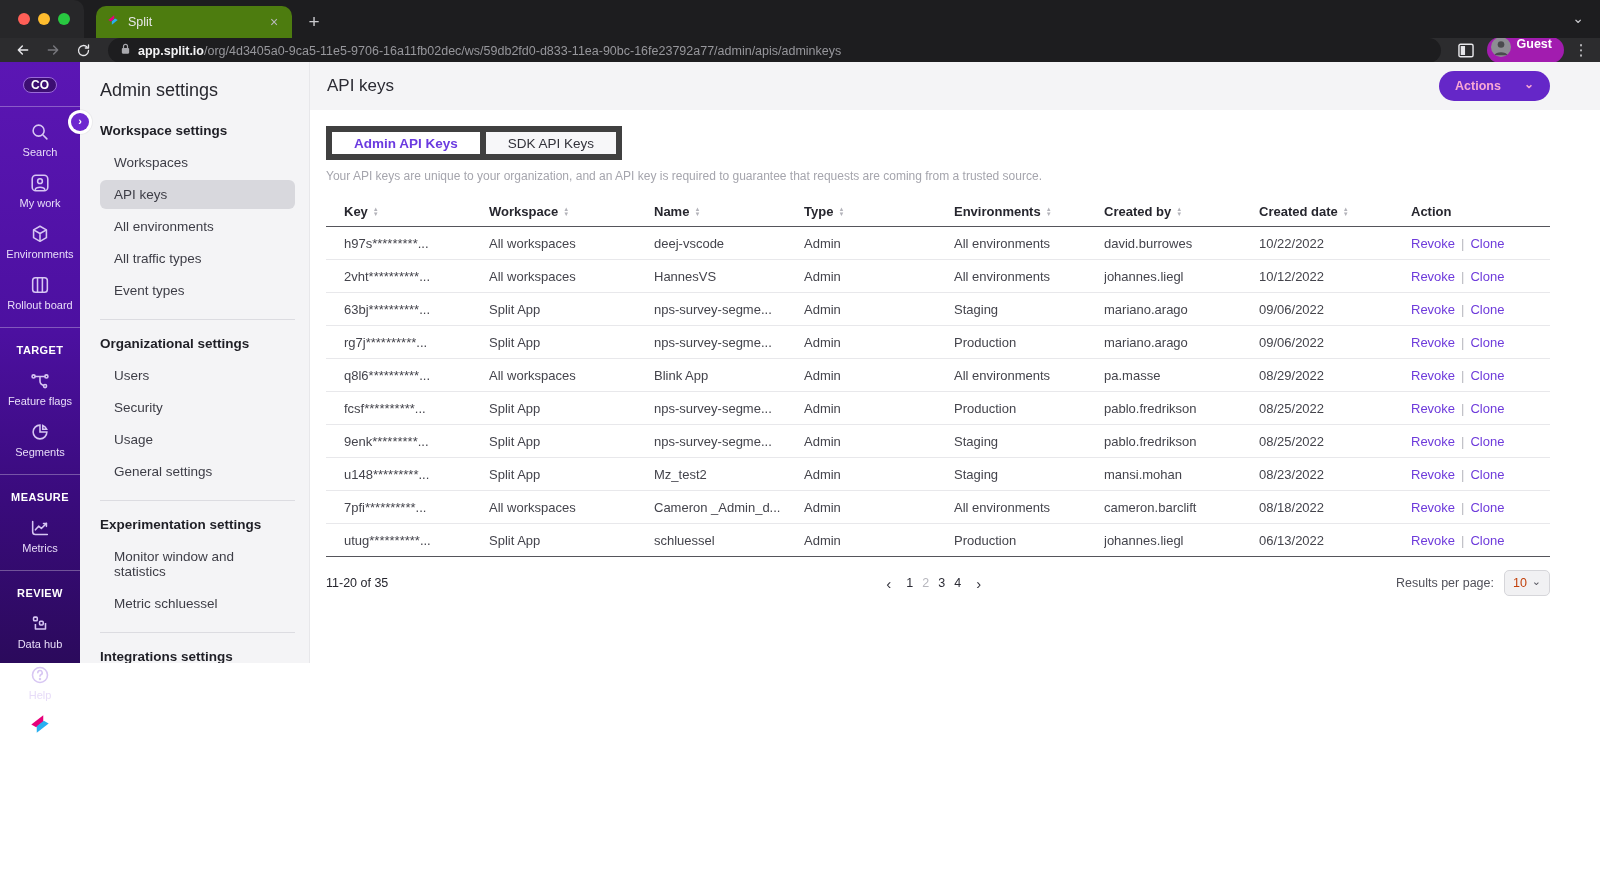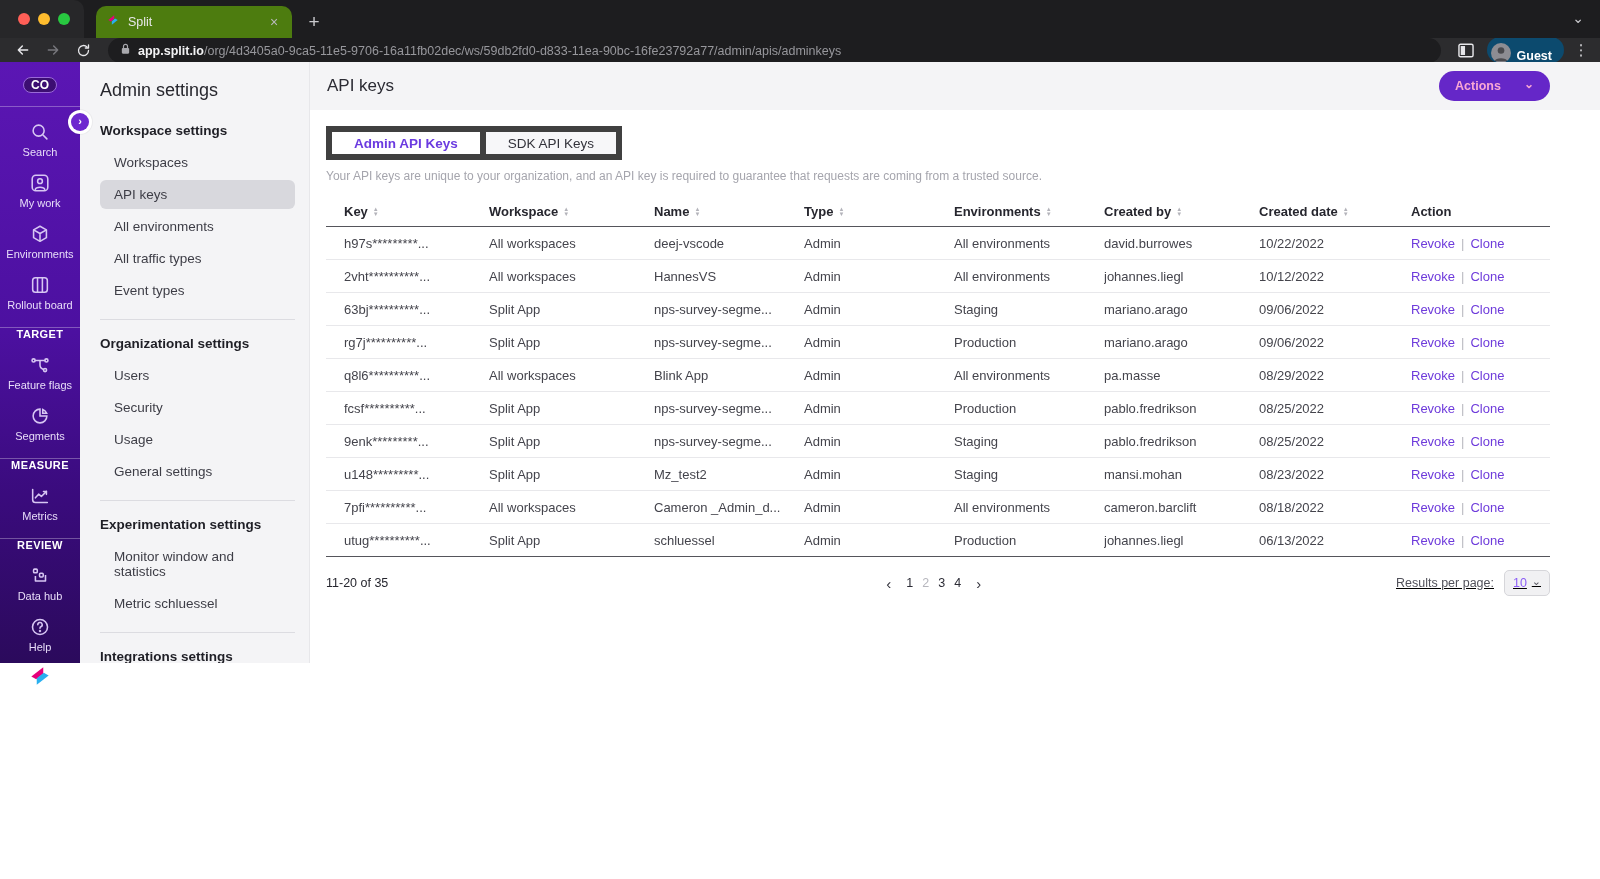--- a/index.html
+++ b/index.html
@@ -17,36 +17,36 @@
   .newtab { width:28px; height:28px; margin:0 0 2px 8px; color:#c9c9cd; font-size:19px; line-height:28px; text-align:center; border-radius:6px; }
   .newtab::before{content:"+";}
   .strip-chev { position:absolute; right:16px; top:10px; color:#c9c9cd; font-size:14px; }
   .strip-chev::before{content:"⌄";}
 
   .toolbar { height:24px; background:#2c2c2e; display:flex; align-items:center; padding:12px 10px; gap:4px; }
   .navbtn { width:26px; height:26px; display:flex; align-items:center; justify-content:center; border-radius:6px; }
   .urlbar { flex:1; height:25px; margin:0 8px; background:#1d1d1f; border-radius:13px; display:flex; align-items:center; padding:0 12px; gap:7px; overflow:hidden; white-space:nowrap; }
   .url-host { color:#f2f2f4; font-size:12.5px; font-weight:bold; }
   .url-path { color:#97979c; font-size:12.5px; }
-  .guest-pill { height:26px; background:#0c4a6e; border-radius:13px; display:flex; align-items:flex-end; gap:6px; padding:0 12px 0 4px; margin:0 4px; }
+  .guest-pill { height:26px; background:#a21caf; border-radius:13px; display:flex; align-items:flex-start; gap:6px; padding:0 12px 0 4px; margin:0 4px; }
   .guest-label { color:#fff; font-size:12.5px; font-weight:bold; }
   .avatar { width:20px; height:20px; border-radius:50%; background:#8d8d93; display:flex; align-items:center; justify-content:center; overflow:hidden; }
   .kebab { width:18px; height:26px; color:#d2d2d6; font-size:15px; text-align:center; line-height:26px; letter-spacing:0; }
   .kebab::before{content:"⋮";}
 
   
   .app { display:flex; height:601px; position:relative; }
 
   
   .rail { width:80px; background:linear-gradient(180deg,#5b16b4 0%,#4c10a0 45%,#3a0b7d 72%,#2b0a5c 100%); display:flex; flex-direction:column; align-items:center; color:#dcccf6; flex-shrink:0; }
   .org-badge { width:34px; height:34px; margin-top:15px; background:#3c0e72; border:1px solid #9a6ad8; border-radius:9px; color:#fff; font-size:12px; font-weight:bold; display:flex; align-items:center; justify-content:center; }
   .rail-divider { width:80px; border-top:1px solid rgba(255,255,255,.3); margin-top:13px; }
   .rail-item { display:flex; flex-direction:column; align-items:center; gap:3px; margin-top:14px; cursor:pointer; }
   .rail-item .lbl { font-size:11px; color:#e7dcf8; }
-  .rail-section { font-size:11px; font-weight:bold; color:#fff; letter-spacing:.4px; }
+  .rail-section { margin-top:16px; font-size:11px; font-weight:bold; color:#fff; letter-spacing:.4px; }
   .rail-spacer { flex:1; }
   .rail svg { display:block; }
   .rail-logo { margin:10px 0 14px; }
 
   .collapse-btn { position:absolute; left:68px; top:48px; width:24px; height:24px; background:#fff; border-radius:50%; display:flex; align-items:center; justify-content:center; z-index:6; box-shadow:0 0 0 1px rgba(0,0,0,.04); cursor:pointer; }
   .collapse-inner { width:18px; height:18px; border-radius:50%; background:#6d28cf; color:#fff; font-size:11px; font-weight:bold; display:flex; align-items:center; justify-content:center; }
   .collapse-inner::before{content:"›"; margin-top:-2px;}
 
   
   .panel { width:230px; background:#f4f4f6; border-right:1px solid #e7e7ea; padding:18px 14px 8px 20px; flex-shrink:0; overflow:hidden; }
@@ -83,23 +83,23 @@
   .td .sep { color:#b9b9bf; margin:0 6px; }
 
   
   .tfoot { position:relative; margin:6px 50px 0 16px; height:40px; display:flex; align-items:center; justify-content:space-between; }
   .range { font-size:12.5px; color:#26262e; }
   .pager { position:absolute; left:50%; transform:translateX(-54%); display:flex; align-items:center; gap:9px; }
   .pg-arrow { color:#33333d; font-size:15px; cursor:pointer; padding:0 6px; }
   .pg-prev::before{content:"‹";} .pg-next::before{content:"›";}
   .pg-num { font-size:12.5px; color:#2c2c36; cursor:pointer; }
   .pg-num.current { color:#b6b6bd; }
-  .rpp { display:flex; align-items:center; gap:10px;text-decoration:underline; }
+  .rpp { display:flex; align-items:center; gap:10px; }
   .rpp-label { font-size:12.5px; color:#51515a; }
-  .rpp-select { width:46px; height:26px; background:#f1f1f3; border:1px solid #d6d6da; border-radius:5px; display:flex; align-items:center; justify-content:space-between; padding:0 8px; font-size:12.5px; color:#8b5cf6; cursor:pointer; }
+  .rpp-select { width:46px; height:26px; background:#f1f1f3; border:1px solid #d6d6da; border-radius:5px; display:flex; align-items:center; justify-content:space-between; padding:0 8px; font-size:12.5px; color:#c2410c; cursor:pointer; }
   .rpp-select .chev::before{content:"⌄"; font-size:11px; color:#55555e; display:block; margin-top:-4px;}
 </style>
 </head>
 <body>
 
 <div class="tabstrip">
   <div class="lights">
     <span class="light l-red"></span>
     <span class="light l-yellow"></span>
     <span class="light l-green"></span>

